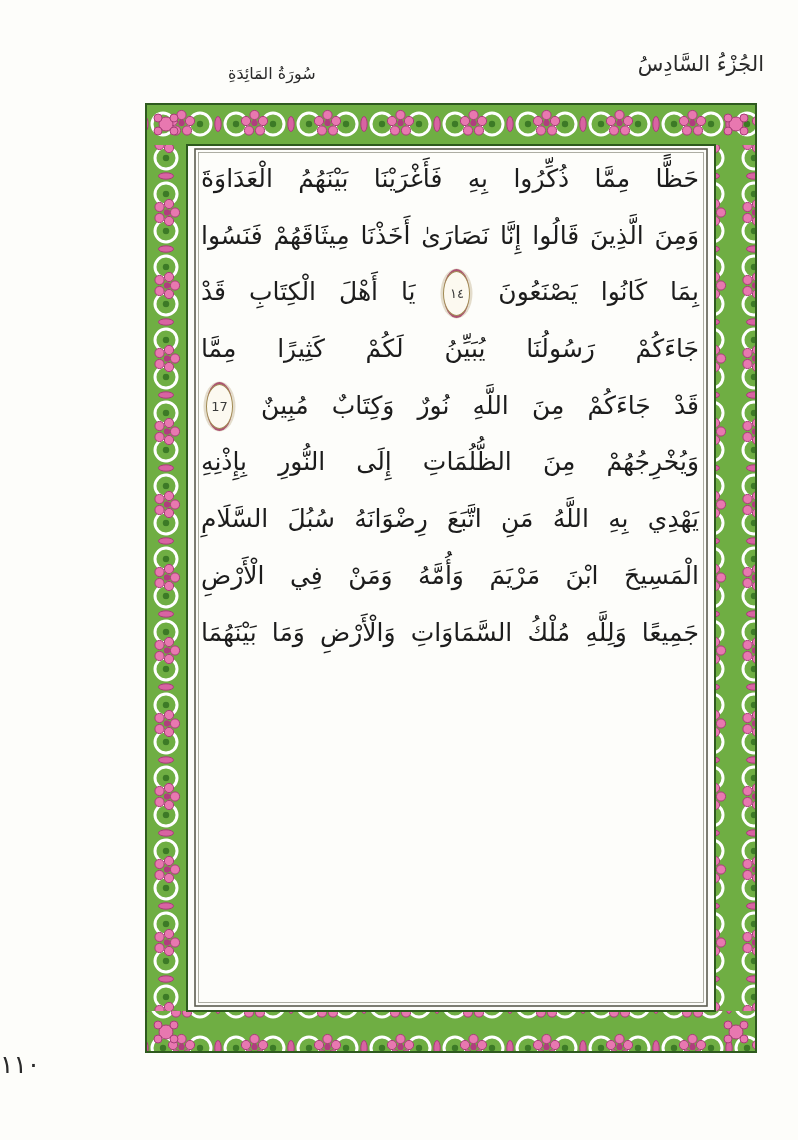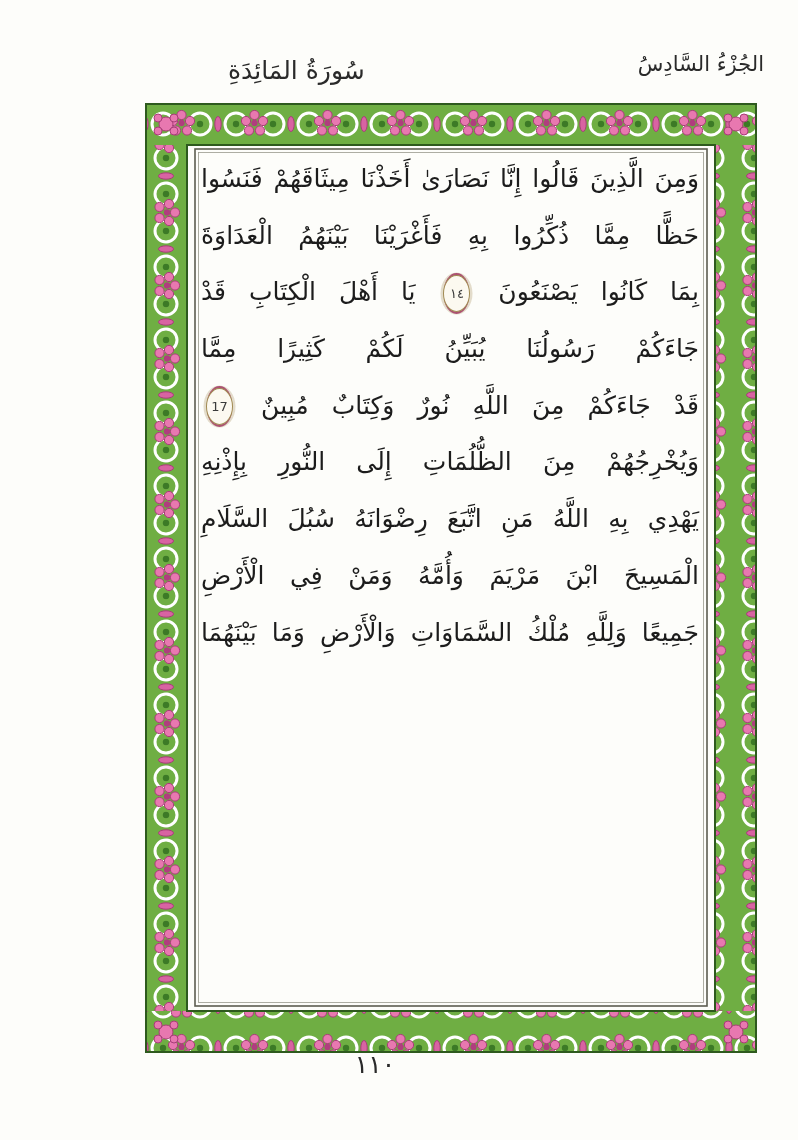--- a/index.html
+++ b/index.html
@@ -19,52 +19,52 @@
     position:relative;width:798px;height:1140px;
     background:var(--paper);
     overflow:hidden;
   }
   
   .hdr{
     position:absolute;top:48px;left:0;width:798px;height:46px;
     font-size:21px;color:#2a2a2a;
   }
   .hdr-right{position:absolute;right:34px;top:4px;direction:rtl;}
-  .hdr-left{position:absolute;left:228px;top:8px;direction:rtl;font-size:25px;}
+  .hdr-left{position:absolute;left:228px;top:16px;direction:rtl;font-size:16px;}
   
   .frame{position:absolute;left:145px;top:103px;}
   
   .text-block{
     position:absolute;left:201px;top:151px;width:498px;height:851px;
     direction:rtl;
   }
   .qline{
     height:56.7px;line-height:56.7px;
     font-size:25px;
     text-align:justify;text-align-last:justify;
     white-space:nowrap;
     overflow:visible;
     color:var(--ink);
   }
   .ayah-text{white-space:normal;}
   .ayah-marker{
     display:inline-flex;align-items:center;justify-content:center;
-    width:27px;height:37px;border-radius:50%;
+    width:27px;height:45px;border-radius:50%;
     border:1.4px solid var(--gold);
     box-shadow:0 0 0 2.5px rgba(160,138,82,.28), 0 -3px 0 -1px var(--pink-deep), 0 3px 0 -1px var(--pink-deep);
     background:#fcf9f0;
     font-size:13px;line-height:27px;
     color:#3a3a3a;
     vertical-align:middle;
     margin:0 5px;
   }
   
   .pagenum{
     position:absolute;left:0;top:1050px;width:750px;
-    text-align:center;font-size:25px;color:#2a2a2a;direction:rtl;
+    text-align:left;font-size:25px;color:#2a2a2a;direction:rtl;
   }
 </style>
 </head>
 <body>
 
 <div class="page">
 
   <div class="hdr">
     <div class="hdr-right">الجُزْءُ السَّادِسُ</div>
     <div class="hdr-left">سُورَةُ المَائِدَةِ</div>
@@ -145,22 +145,22 @@
         <circle cx="599" cy="922" r="4"></circle>
         <circle cx="583" cy="936" r="4"></circle>
         <circle cx="599" cy="936" r="4"></circle>
     </g>
 
     <rect x="50" y="46" width="512" height="857" fill="none" stroke="#5c5c50" stroke-width="1.6"></rect>
     <rect x="53.5" y="49.5" width="505" height="850" fill="none" stroke="#9a9a8e" stroke-width="0.8"></rect>
   </svg>
 
   <div class="text-block" dir="rtl">
+    <div class="qline"><span class="ayah-text">حَظًّا مِمَّا ذُكِّرُوا بِهِ فَأَغْرَيْنَا بَيْنَهُمُ الْعَدَاوَةَ</span></div>
     <div class="qline"><span class="ayah-text">وَمِنَ الَّذِينَ قَالُوا إِنَّا نَصَارَىٰ أَخَذْنَا مِيثَاقَهُمْ فَنَسُوا</span></div>
-    <div class="qline"><span class="ayah-text">حَظًّا مِمَّا ذُكِّرُوا بِهِ فَأَغْرَيْنَا بَيْنَهُمُ الْعَدَاوَةَ</span></div>
     <div class="qline"><span class="ayah-text">بِمَا كَانُوا يَصْنَعُونَ</span> <span class="ayah-marker">١٤</span> <span class="ayah-text">يَا أَهْلَ الْكِتَابِ قَدْ</span></div>
     <div class="qline"><span class="ayah-text">جَاءَكُمْ رَسُولُنَا يُبَيِّنُ لَكُمْ كَثِيرًا مِمَّا</span></div>
     <div class="qline"><span class="ayah-text">قَدْ جَاءَكُمْ مِنَ اللَّهِ نُورٌ وَكِتَابٌ مُبِينٌ</span> <span class="ayah-marker">17</span></div>
     <div class="qline"><span class="ayah-text">وَيُخْرِجُهُمْ مِنَ الظُّلُمَاتِ إِلَى النُّورِ بِإِذْنِهِ</span></div>
     <div class="qline"><span class="ayah-text">يَهْدِي بِهِ اللَّهُ مَنِ اتَّبَعَ رِضْوَانَهُ سُبُلَ السَّلَامِ</span></div>
     <div class="qline"><span class="ayah-text">الْمَسِيحَ ابْنَ مَرْيَمَ وَأُمَّهُ وَمَنْ فِي الْأَرْضِ</span></div>
     <div class="qline"><span class="ayah-text">جَمِيعًا وَلِلَّهِ مُلْكُ السَّمَاوَاتِ وَالْأَرْضِ وَمَا بَيْنَهُمَا</span></div>
   </div>
 
   <div class="pagenum">١١٠</div>

